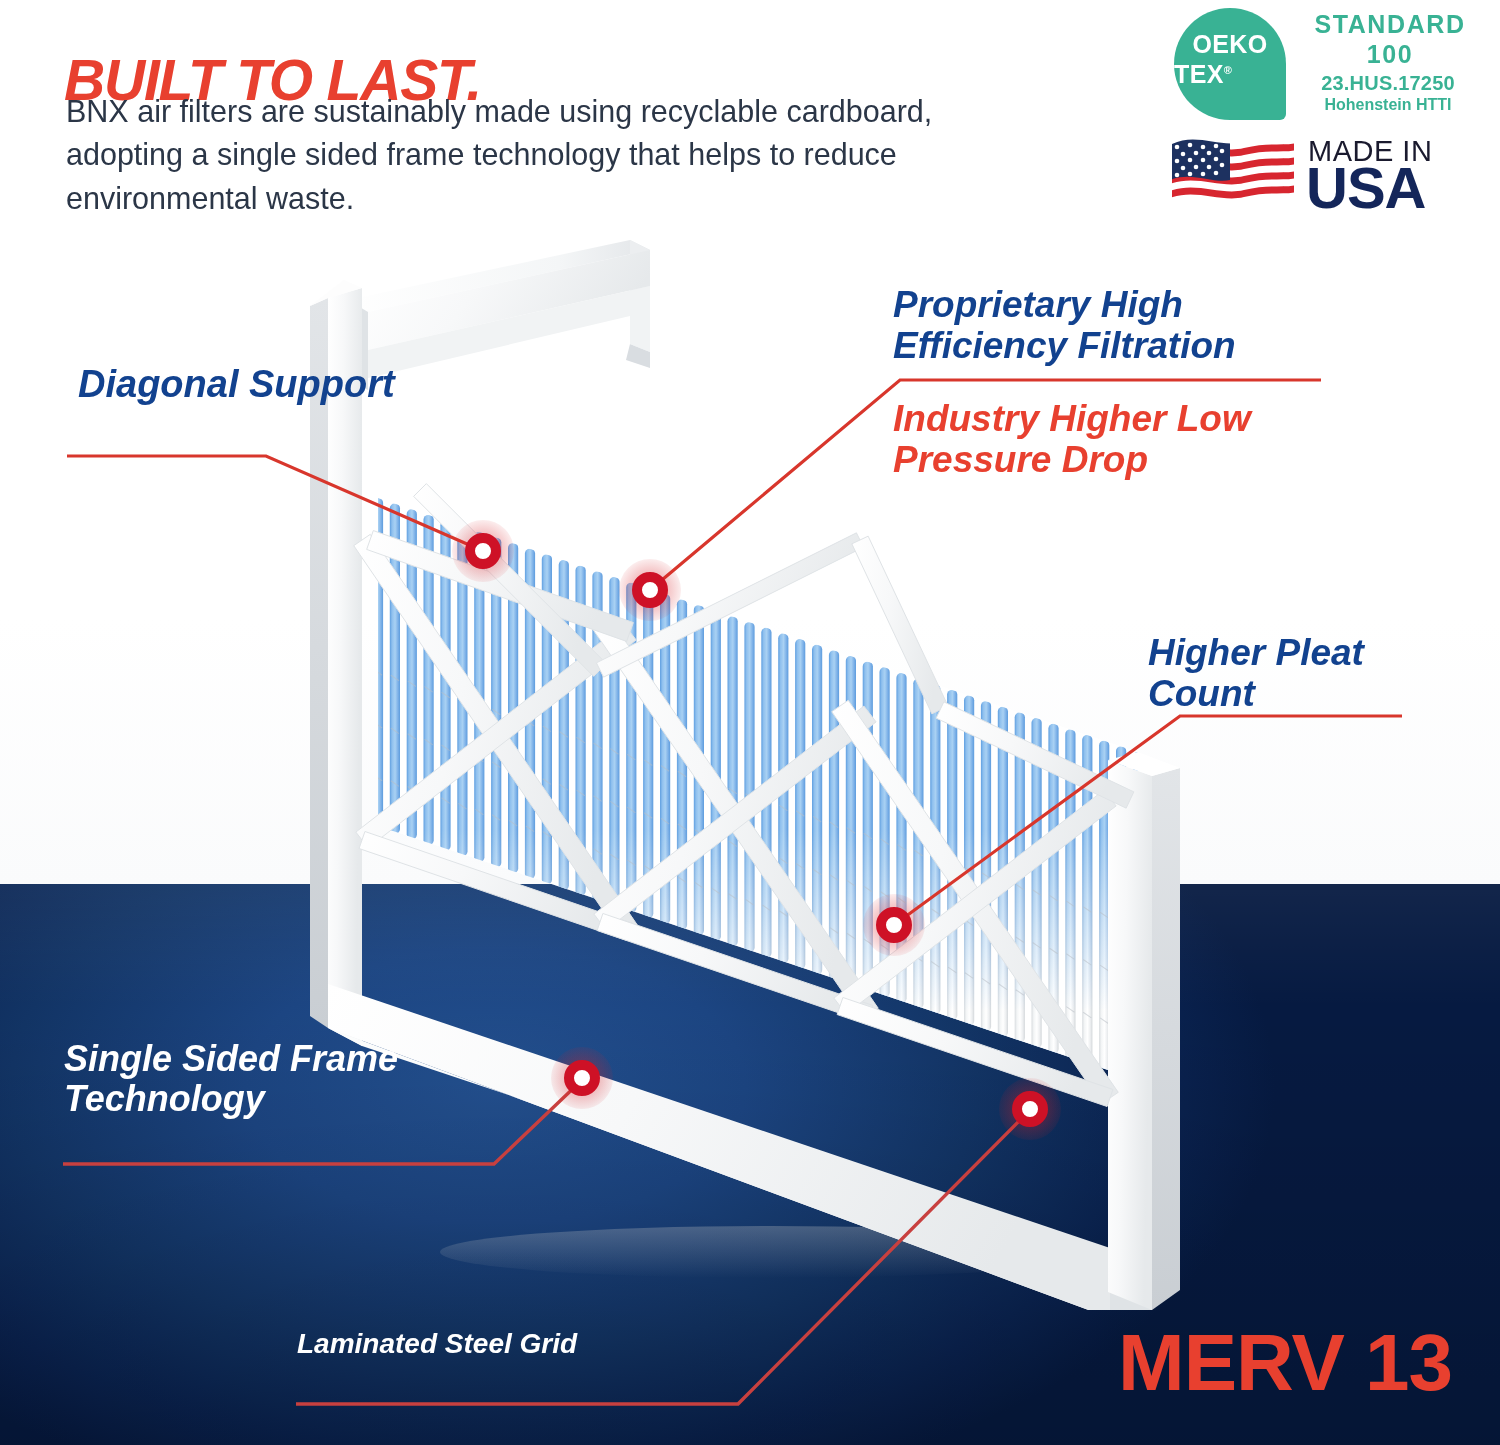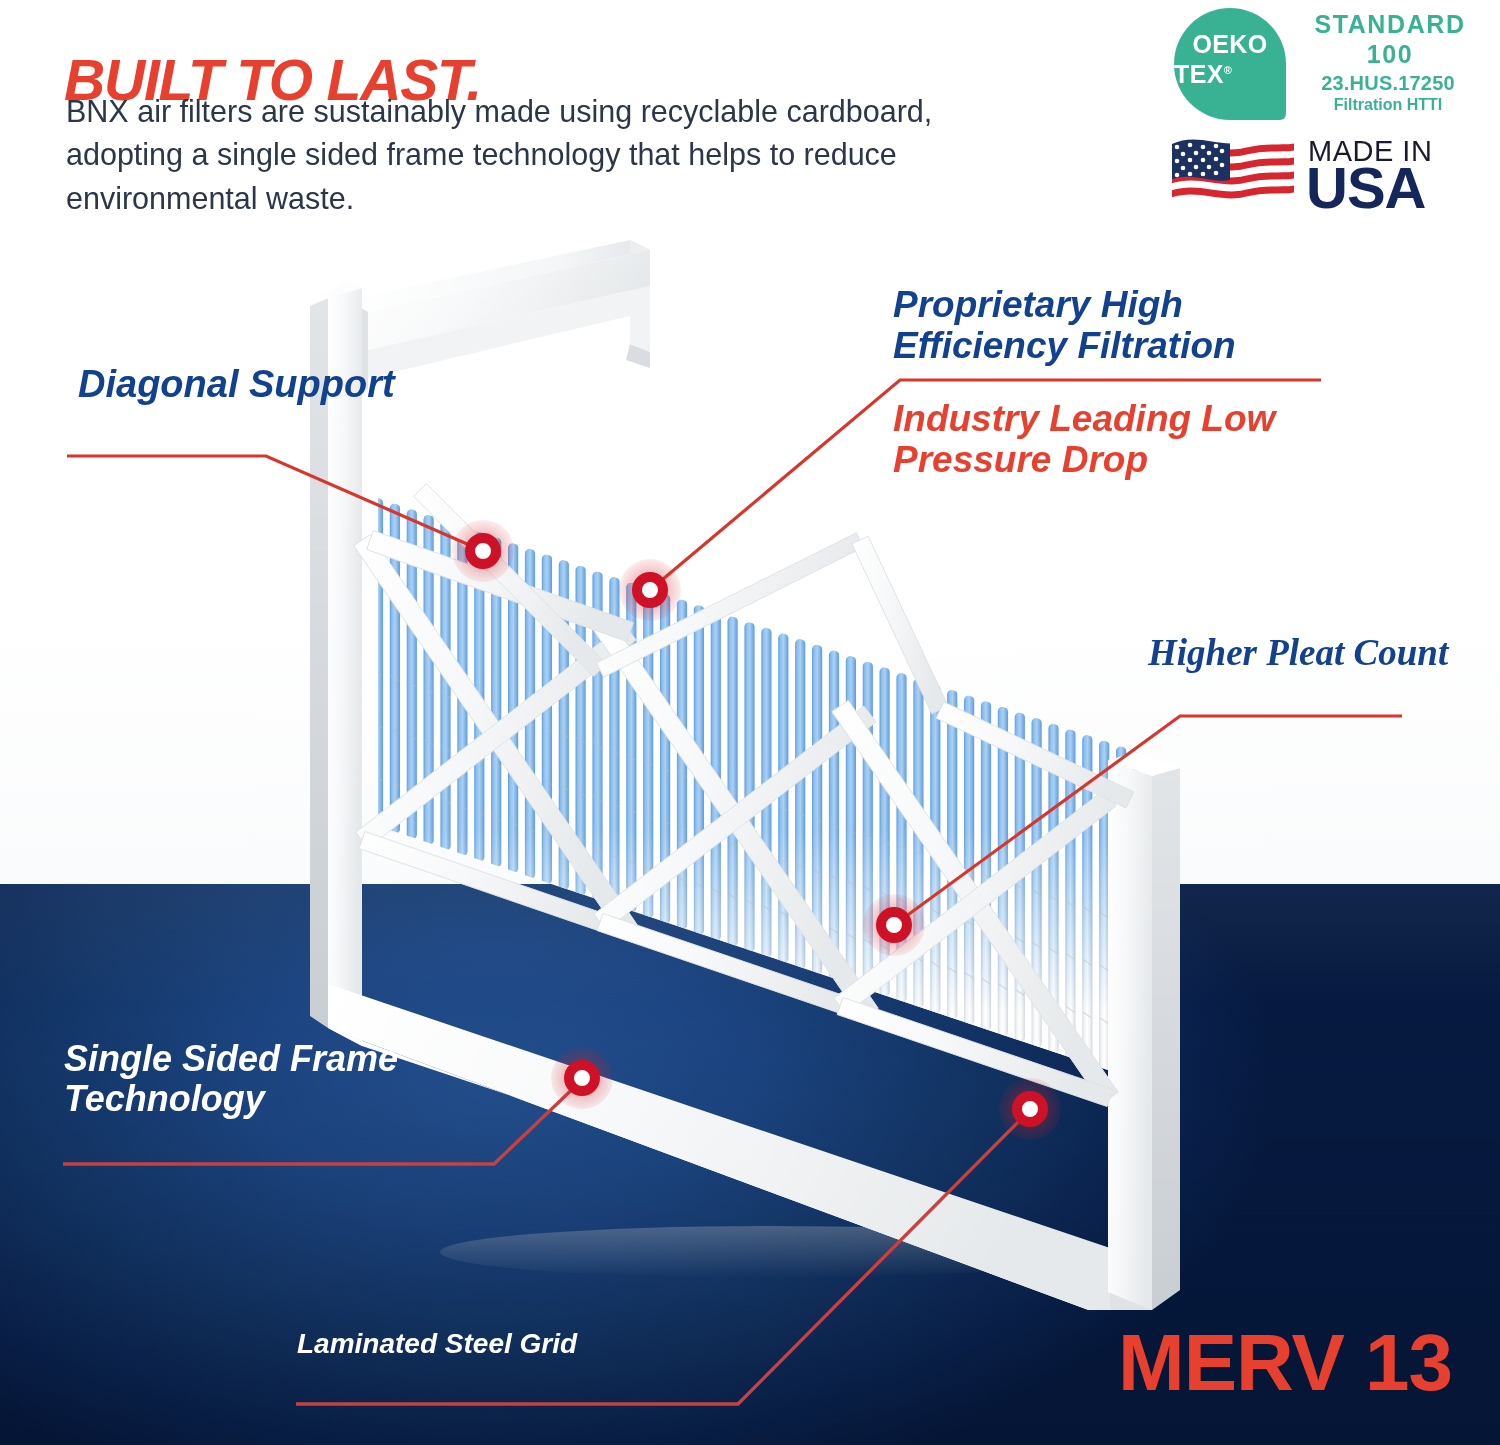--- a/index.html
+++ b/index.html
@@ -77,21 +77,21 @@
   <div class="headline">BUILT TO LAST.</div>
   <div class="subcopy">BNX air filters are sustainably made using recyclable cardboard, adopting a single sided frame technology that helps to reduce environmental waste.</div>
 
   <div class="oeko">
     <div class="oeko-shape"></div>
     <div class="oeko-t1">OEKO</div>
     <div class="oeko-t2"><span>TEX</span><sup>®</sup></div>
   </div>
   <div class="std1">STANDARD 100</div>
   <div class="cert">23.HUS.17250</div>
-  <div class="cert2">Filtration HTTI</div>
+  <div class="cert2">Hohenstein HTTI</div>
 
   <div class="usa-wrap">
     <svg class="flag" viewBox="0 0 128 77">
       <defs>
         <clipPath id="flagclip">
           <path d="M4,10 C28,-2 52,14 74,8 C96,2 114,6 126,3 L126,60 C114,64 96,60 74,66 C52,72 28,58 4,68 Z"></path>
         </clipPath>
       </defs>
       <g clip-path="url(#flagclip)">
         <rect x="0" y="0" width="128" height="77" fill="#ffffff"></rect>
@@ -506,23 +506,23 @@
   </div>
   <div class="marker" style="left:1030px;top:1109px">
     <div class="halo"></div>
       <div class="ring"></div>
   </div>
 
   <div class="co blue" style="left:78px;top:363px;width:330px;font-size:38px;">Diagonal Support</div>
 
   <div class="co blue" style="left:893px;top:284px;width:420px;font-size:37px;">Proprietary High Efficiency Filtration</div>
 
-  <div class="co red" style="left:893px;top:398px;width:430px;font-size:37px;">Industry Leading Low Pressure Drop</div>
-
-  <div class="co blue" style="left:1148px;top:632px;width:330px;font-size:37px;font-family:Liberation Serif, serif;">Higher Pleat Count</div>
+  <div class="co red" style="left:893px;top:398px;width:430px;font-size:37px;">Industry Higher Low Pressure Drop</div>
+
+  <div class="co blue" style="left:1148px;top:632px;width:330px;font-size:37px;">Higher Pleat Count</div>
 
   <div class="co white" style="left:64px;top:1039px;width:420px;font-size:36px;">Single Sided Frame Technology</div>
 
   <div class="co white" style="left:297px;top:1328px;width:460px;font-size:28px;">Laminated Steel Grid</div>
 
   <div class="merv">MERV 13</div>
 
 </div>
 
 </body></html>

